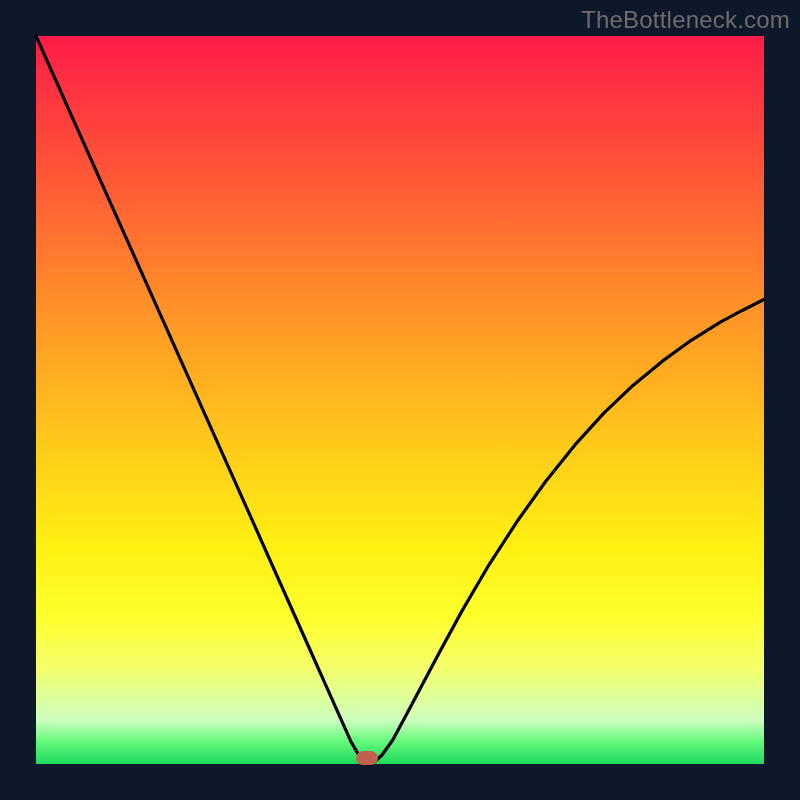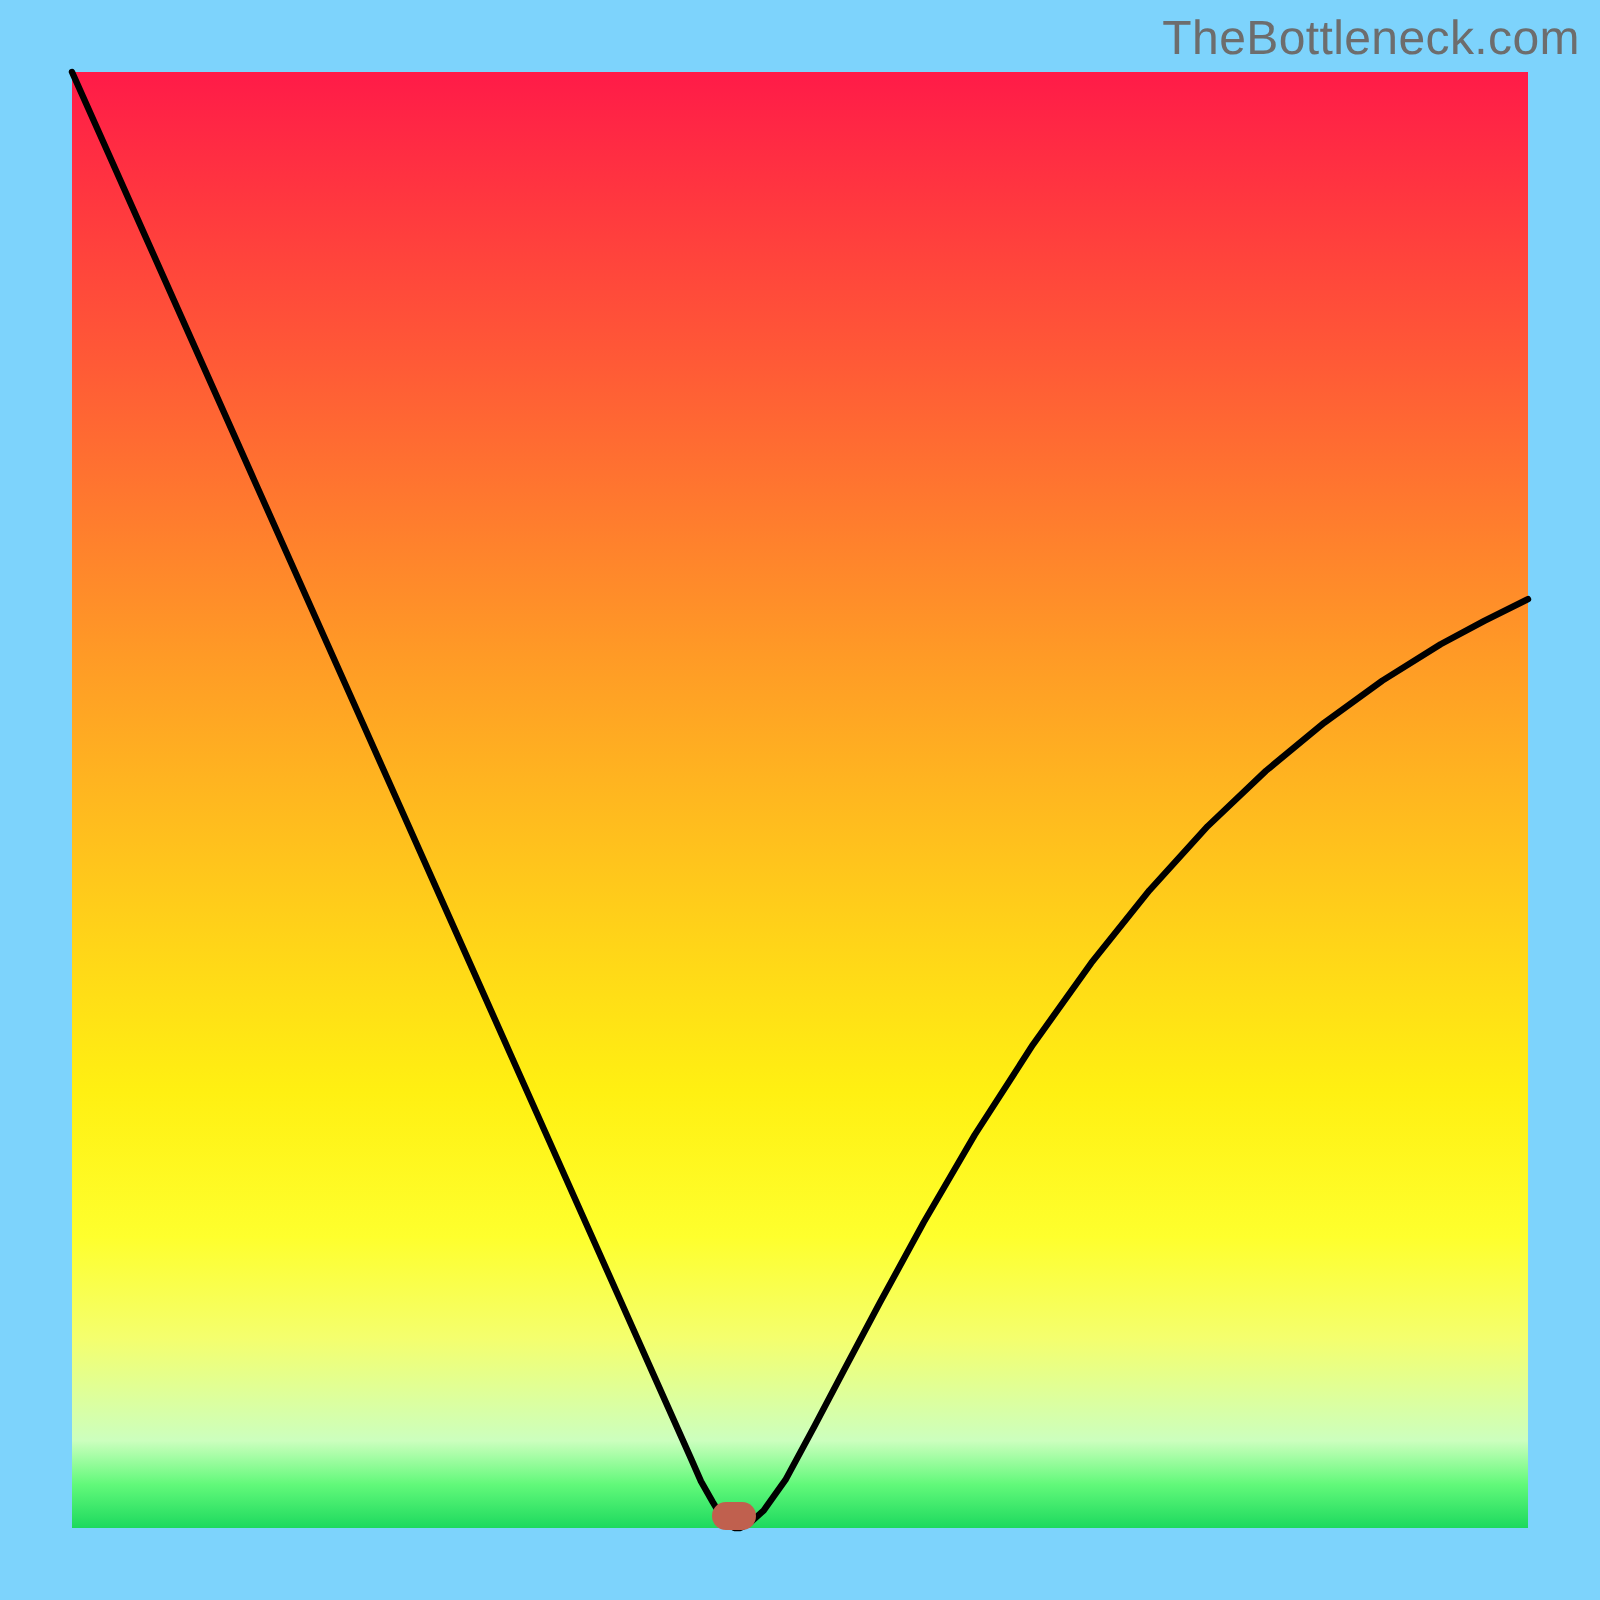--- a/index.html
+++ b/index.html
@@ -10,21 +10,21 @@
     background: #000;
     overflow: hidden;
     font-family: Arial, Helvetica, sans-serif;
   }
   .frame {
     position: absolute;
     left: 0;
     top: 0;
     width: 800px;
     height: 800px;
-    background: #7dd3fc;
+    background: #0f172a;
   }
   .plot-area {
     position: absolute;
     left: 36px;
     top: 36px;
     width: 728px;
     height: 728px;
     background: linear-gradient(
       to bottom,
       #ff1b48 0%,

